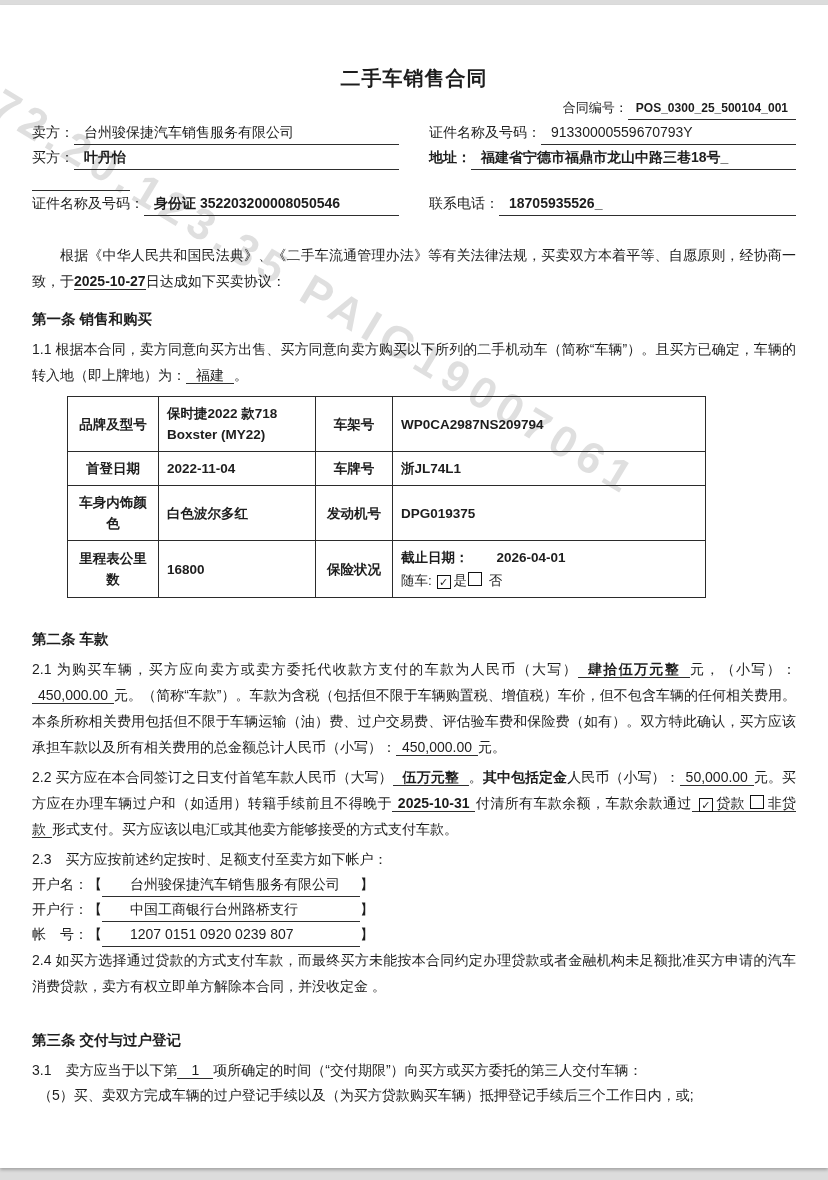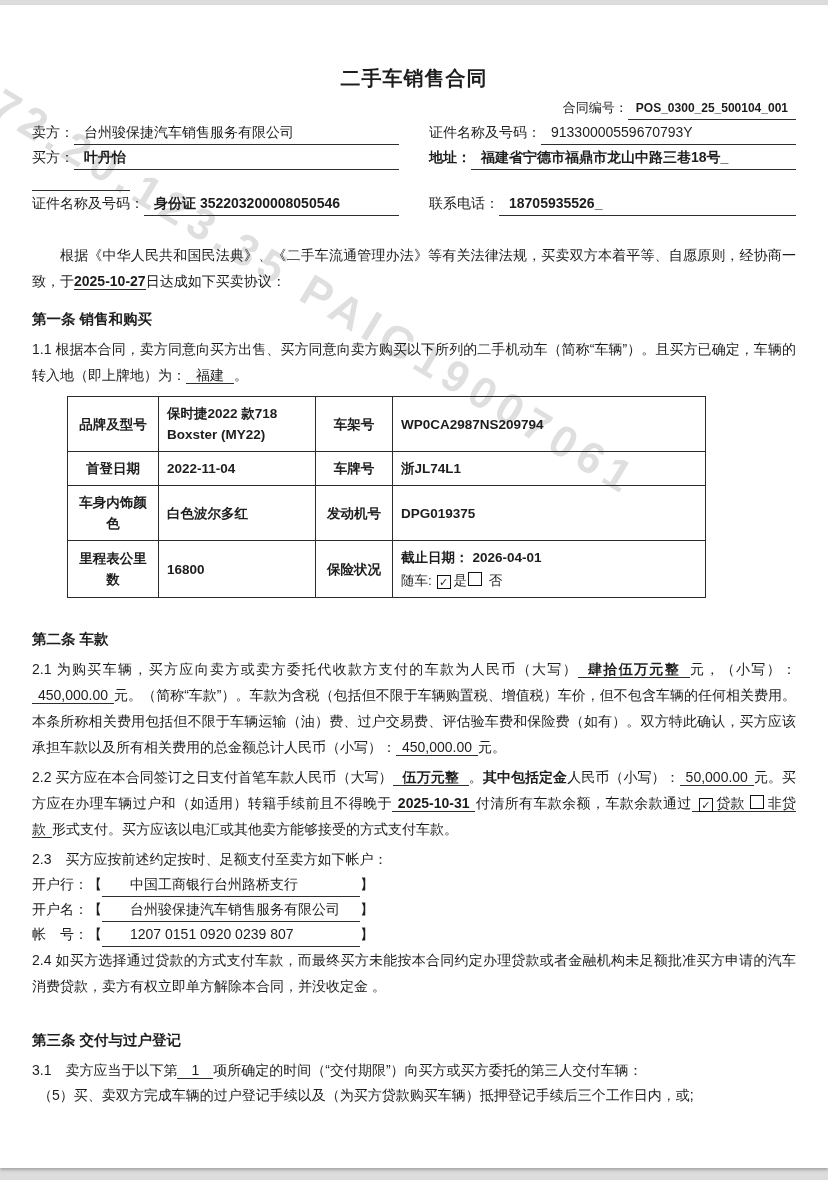--- a/index.html
+++ b/index.html
@@ -173,39 +173,39 @@
           <td class="lab c1">车身内饰颜色</td>
           <td class="val v1">白色波尔多红</td>
           <td class="lab">发动机号</td>
           <td class="val v2">DPG019375</td>
         </tr>
         <tr>
           <td class="lab c1">里程表公里数</td>
           <td class="val v1">16800</td>
           <td class="lab">保险状况</td>
           <td class="val v2">
-            <div><span>截止日期：</span><span class="b" style="margin-left:4px">2026-04-01</span></div>
+            <div><span>截止日期：</span><span class="b" style="margin-left:28px">2026-04-01</span></div>
             <div class="ins-line2"><span style="font-weight:normal">随车:</span>
               <span class="cb"><span>✓</span></span><span style="font-weight:normal">是</span><span class="cb"></span> <span style="font-weight:normal">否</span></div>
           </td>
         </tr>
       </tbody>
     </table>
 
     <p class="h2">第二条 车款</p>
 
     <p class="para mt4"><span>2.1 为购买车辆，买方应向卖方或卖方委托代收款方支付的车款为人民币（大写）</span><span class="u b pad">肆拾伍万元整</span><span>元，（小写）：</span><span class="u pad-s">450,000.00</span><span>元。（简称“车款”）。车款为含税（包括但不限于车辆购置税、增值税）车价，但不包含车辆的任何相关费用。本条所称相关费用包括但不限于车辆运输（油）费、过户交易费、评估验车费和保险费（如有）。双方特此确认，买方应该承担车款以及所有相关费用的总金额总计人民币（小写）：</span><span class="u pad-s">450,000.00</span><span>元。</span></p>
 
     <p class="para mt4"><span>2.2 买方应在本合同签订之日支付首笔车款人民币（大写）</span><span class="u b pad">伍万元整</span><span>。</span><span class="b">其中包括定金</span><span>人民币（小写）：</span><span class="u pad-s">50,000.00</span><span>元。买方应在办理车辆过户和（如适用）转籍手续前且不得晚于</span><span class="u b pad-s">2025-10-31</span><span>付清所有车款余额，车款余款通过</span><span class="u pad-s"><span class="cb"><span>✓</span></span><span>贷款</span> <span class="cb"></span><span>非贷款</span></span><span>形式支付。买方应该以电汇或其他卖方能够接受的方式支付车款。</span></p>
 
     <p class="para mt4">2.3　买方应按前述约定按时、足额支付至卖方如下帐户：</p>
 
     <div class="bank">
+      <div><span>开户名：</span><span>【</span><span class="bval">台州骏保捷汽车销售服务有限公司</span><span>】</span></div>
       <div><span>开户行：</span><span>【</span><span class="bval">中国工商银行台州路桥支行</span><span>】</span></div>
-      <div><span>开户名：</span><span>【</span><span class="bval">台州骏保捷汽车销售服务有限公司</span><span>】</span></div>
       <div><span>帐　号：</span><span>【</span><span class="bval">1207 0151 0920 0239 807</span><span>】</span></div>
     </div>
 
     <p class="para">2.4 如买方选择通过贷款的方式支付车款，而最终买方未能按本合同约定办理贷款或者金融机构未足额批准买方申请的汽车消费贷款，卖方有权立即单方解除本合同，并没收定金 。</p>
 
     <p class="h2">第三条 交付与过户登记</p>
 
     <p class="para mt4"><span>3.1　卖方应当于以下第</span><span class="u num-u">1</span><span>项所确定的时间（“交付期限”）向买方或买方委托的第三人交付车辆：</span></p>
 
     <div class="items">

